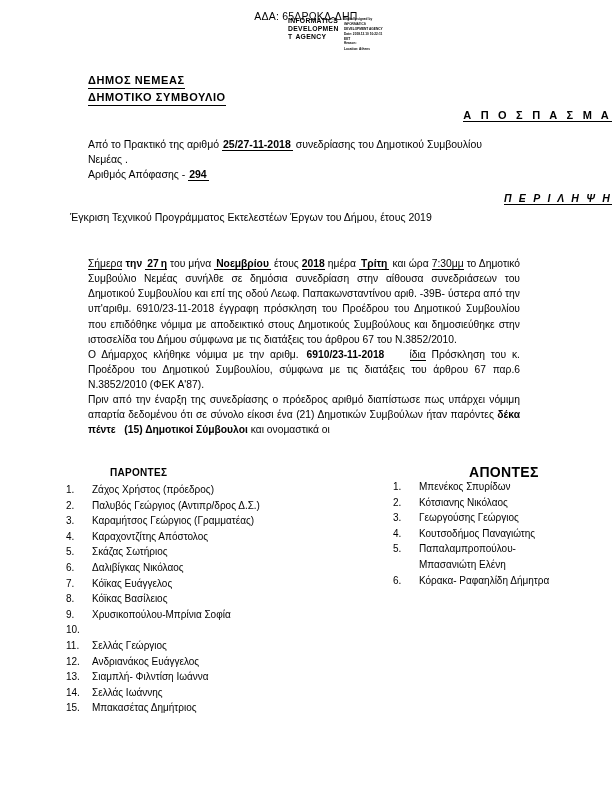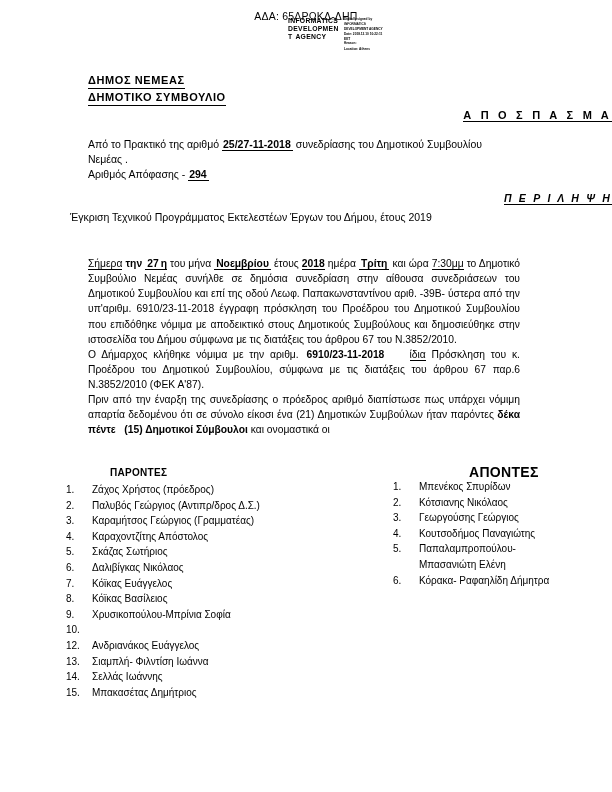--- a/index.html
+++ b/index.html
@@ -309,20 +309,24 @@
           <span class="nm">Κόϊκας Βασίλειος</span>
         </li>
       <li>
           <span class="num">9.</span>
           <span class="nm">Χρυσικοπούλου-Μπρίνια Σοφία</span>
         </li>
       <li>
           <span class="num">10.</span>
         </li>
       <li>
+          <span class="num">11.</span>
+          <span class="nm">Σελλάς Γεώργιος</span>
+        </li>
+      <li>
           <span class="num">12.</span>
           <span class="nm">Ανδριανάκος Ευάγγελος</span>
         </li>
       <li>
           <span class="num">13.</span>
           <span class="nm">Σιαμπλή- Φιλντίση Ιωάννα</span>
         </li>
       <li>
           <span class="num">14.</span>
           <span class="nm">Σελλάς Ιωάννης</span>

